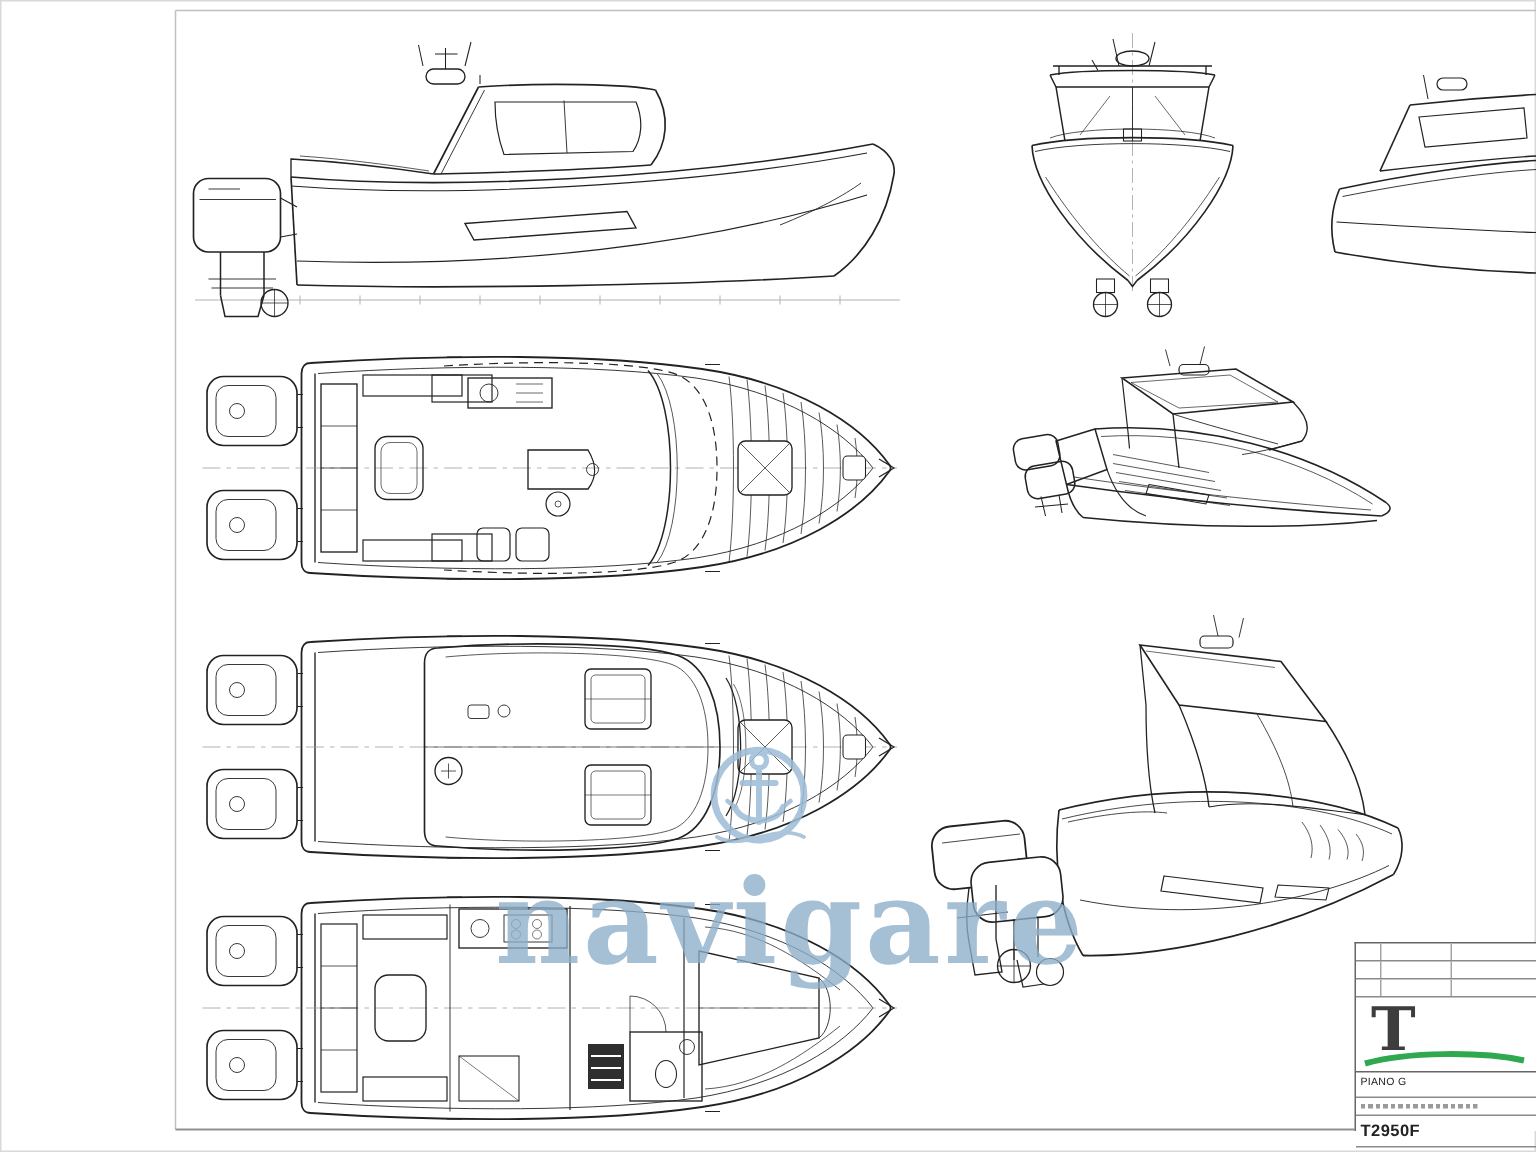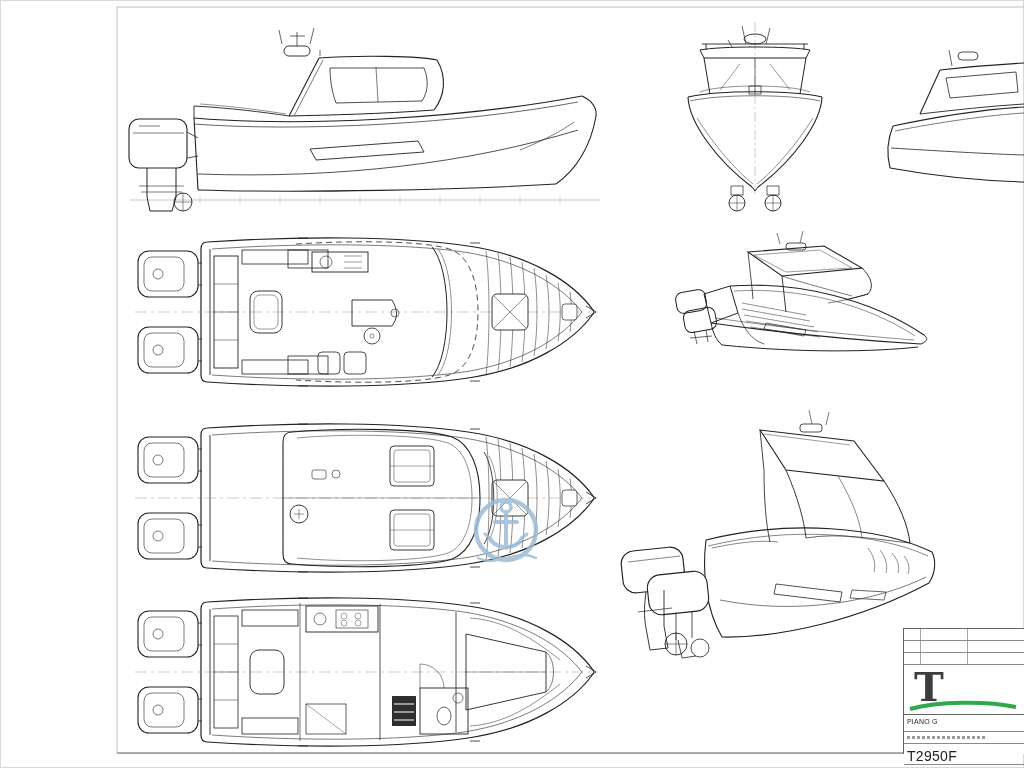--- a/index.html
+++ b/index.html
@@ -17,21 +17,21 @@
   .rev-cell{height:100%;border-right:1px solid #a5a5a5;}
   .rev-c1{width:16px;} .rev-c2{width:46px;}
   .logo-box{height:49px;border-bottom:1px solid #666;position:relative;padding-left:10px;overflow:hidden;}
   .logo-t{font-family:"DejaVu Serif",serif;font-weight:700;font-size:40px;line-height:44px;color:#3d3d3d;}
   .logo-swoosh{position:absolute;left:4px;top:33px;}
   .info-row{border-bottom:1px solid #8a8a8a;overflow:hidden;white-space:nowrap;}
   .info-r1{height:13px;font-size:7px;padding:3px 0 0 3px;letter-spacing:.2px;color:#222;}
   .info-r2{height:11px;display:flex;align-items:center;padding-left:3px;}
   .microline{display:block;height:3px;width:78px;
              background:repeating-linear-gradient(90deg,#9a9a9a 0 3px,transparent 3px 5px);}
-  .info-r3{height:16px;font-size:14px;font-weight:normal;padding:4px 0 0 3px;letter-spacing:.3px;color:#222;}
+  .info-r3{height:16px;font-size:11px;font-weight:bold;padding:4px 0 0 3px;letter-spacing:.3px;color:#222;}
 </style>
 </head>
 <body>
 
 <div id="stage">
 
 <svg class="lineart" width="1024" height="768" viewBox="0 0 1024 768">
   <defs>
 
     <g id="obmotor" stroke="#222" fill="none">
@@ -283,20 +283,21 @@
   <g stroke="#9dbdd6" fill="none" stroke-linecap="round">
     <circle cx="44" cy="40" r="30" stroke-width="4.5"></circle>
     <circle cx="44" cy="17" r="5" stroke-width="3.5"></circle>
     <path d="M44,22 V58" stroke-width="4"></path>
     <path d="M33,32 H55" stroke-width="4"></path>
     <path d="M28,48 C32,60 56,60 60,48" stroke-width="4"></path>
     <path d="M28,48 l-5,-4 M60,48 l5,-4" stroke-width="3"></path>
     <path d="M16,68 C34,78 54,58 74,68" stroke-width="2.5"></path>
   </g>
 </svg>
+<div class="wm-text">navigare</div>
 
 <div class="titleblock">
   <div>
     <div class="rev-row">
           <span class="rev-cell rev-c1"></span>
           <span class="rev-cell rev-c2"></span>
         </div>
     <div class="rev-row">
           <span class="rev-cell rev-c1"></span>
           <span class="rev-cell rev-c2"></span>

